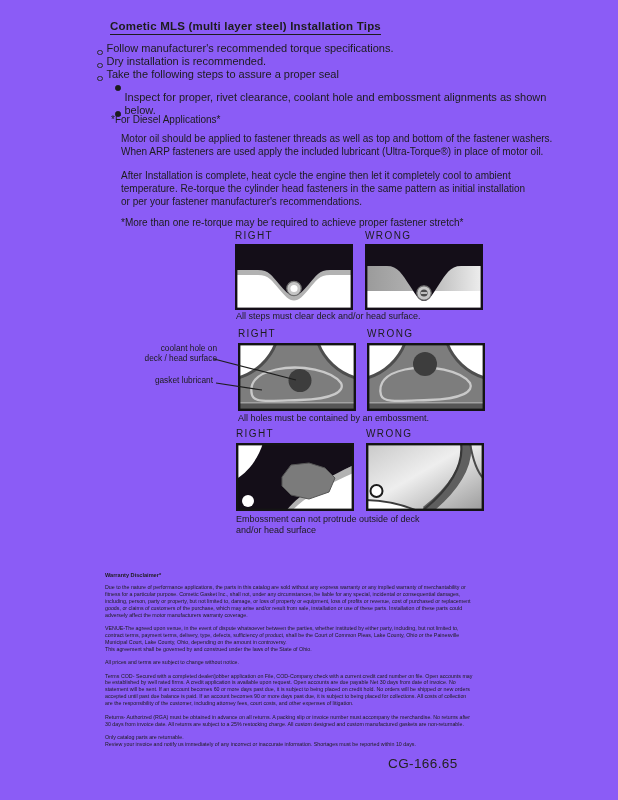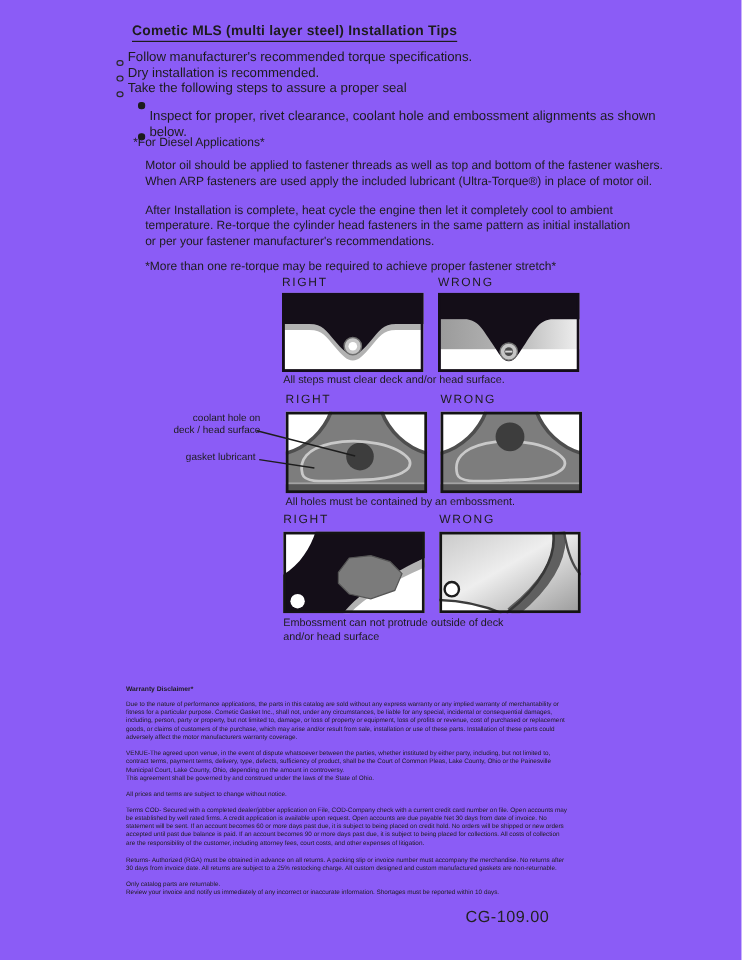--- a/index.html
+++ b/index.html
@@ -192,15 +192,15 @@
 be established by well rated firms.  A credit application is available upon request.  Open accounts are due payable Net 30 days from date of invoice.  No
 statement will be sent.  If an account becomes 60 or more days past due, it is subject to being placed on credit hold.  No orders will be shipped or new orders
 accepted until past due balance is paid.  If an account becomes 90 or more days past due, it is subject to being placed for collections.  All costs of collection
 are the responsibility of the customer, including attorney fees, court costs, and other expenses of litigation.</p>
     <p>Returns- Authorized (RGA) must be obtained in advance on all returns.  A packing slip or invoice number must accompany the merchandise.  No returns after
 30 days from invoice date.  All returns are subject to a 25% restocking charge.  All custom designed and custom manufactured gaskets are non-returnable.</p>
     <p>Only catalog parts are returnable.
 Review your invoice and notify us immediately of any incorrect or inaccurate information.  Shortages must be reported within 10 days.</p>
   </div>
 
-  <div class="pagecode">CG-109.00</div>
+  <div class="pagecode">CG-166.65</div>
 
 </div>
 
 </body></html>

